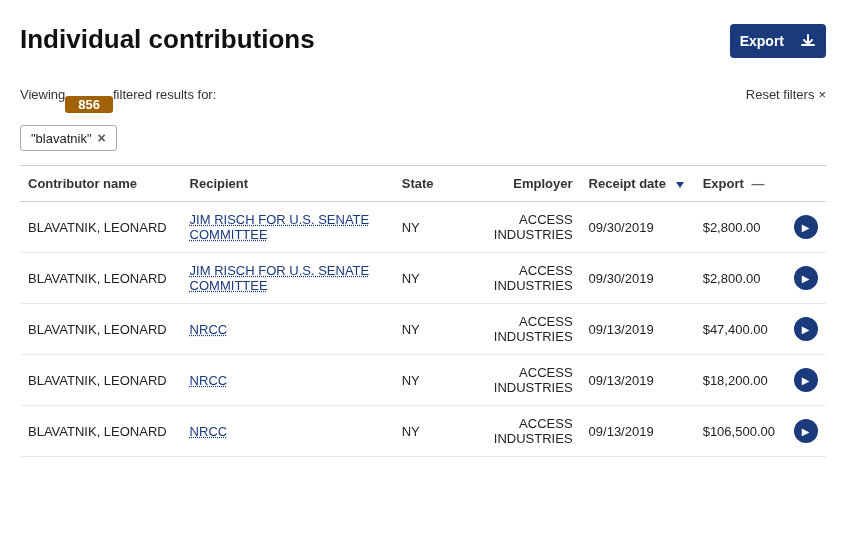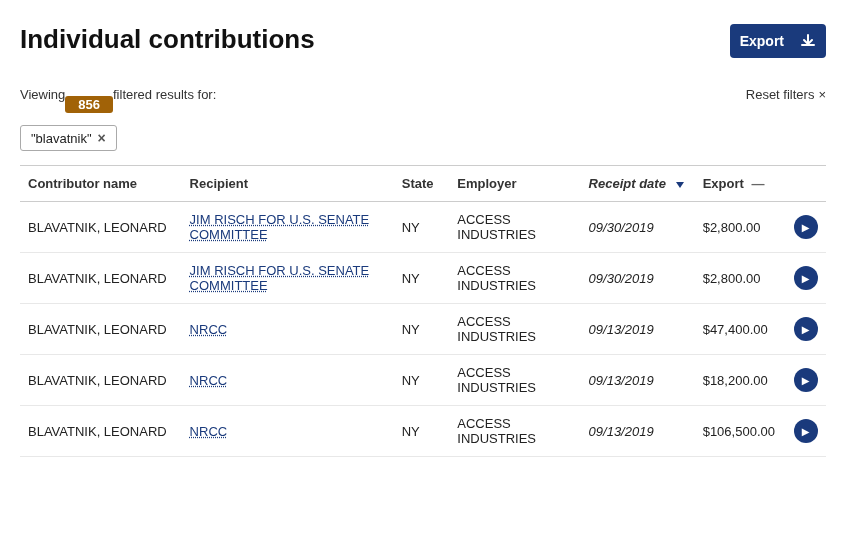--- a/index.html
+++ b/index.html
@@ -123,22 +123,22 @@
     td {
       padding: 10px 8px;
       vertical-align: middle;
       border-bottom: 1px solid #e8e8e8;
       color: #222;
     }
 
     .contributor-col { width: 160px; }
     .recipient-col { width: 210px; }
     .state-col { width: 55px; }
-    .employer-col { width: 130px; }
-    .receipt-col { width: 105px; font-style: italic; }
+    .employer-col { width: 130px; text-align: right; }
+    .receipt-col { width: 105px; }
     .amount-col { width: 90px; }
     .action-col { width: 30px; }
 
     .link-style {
       color: #1a3a7c;
       text-decoration: underline;
       text-decoration-style: dotted;
       cursor: pointer;
     }
 

